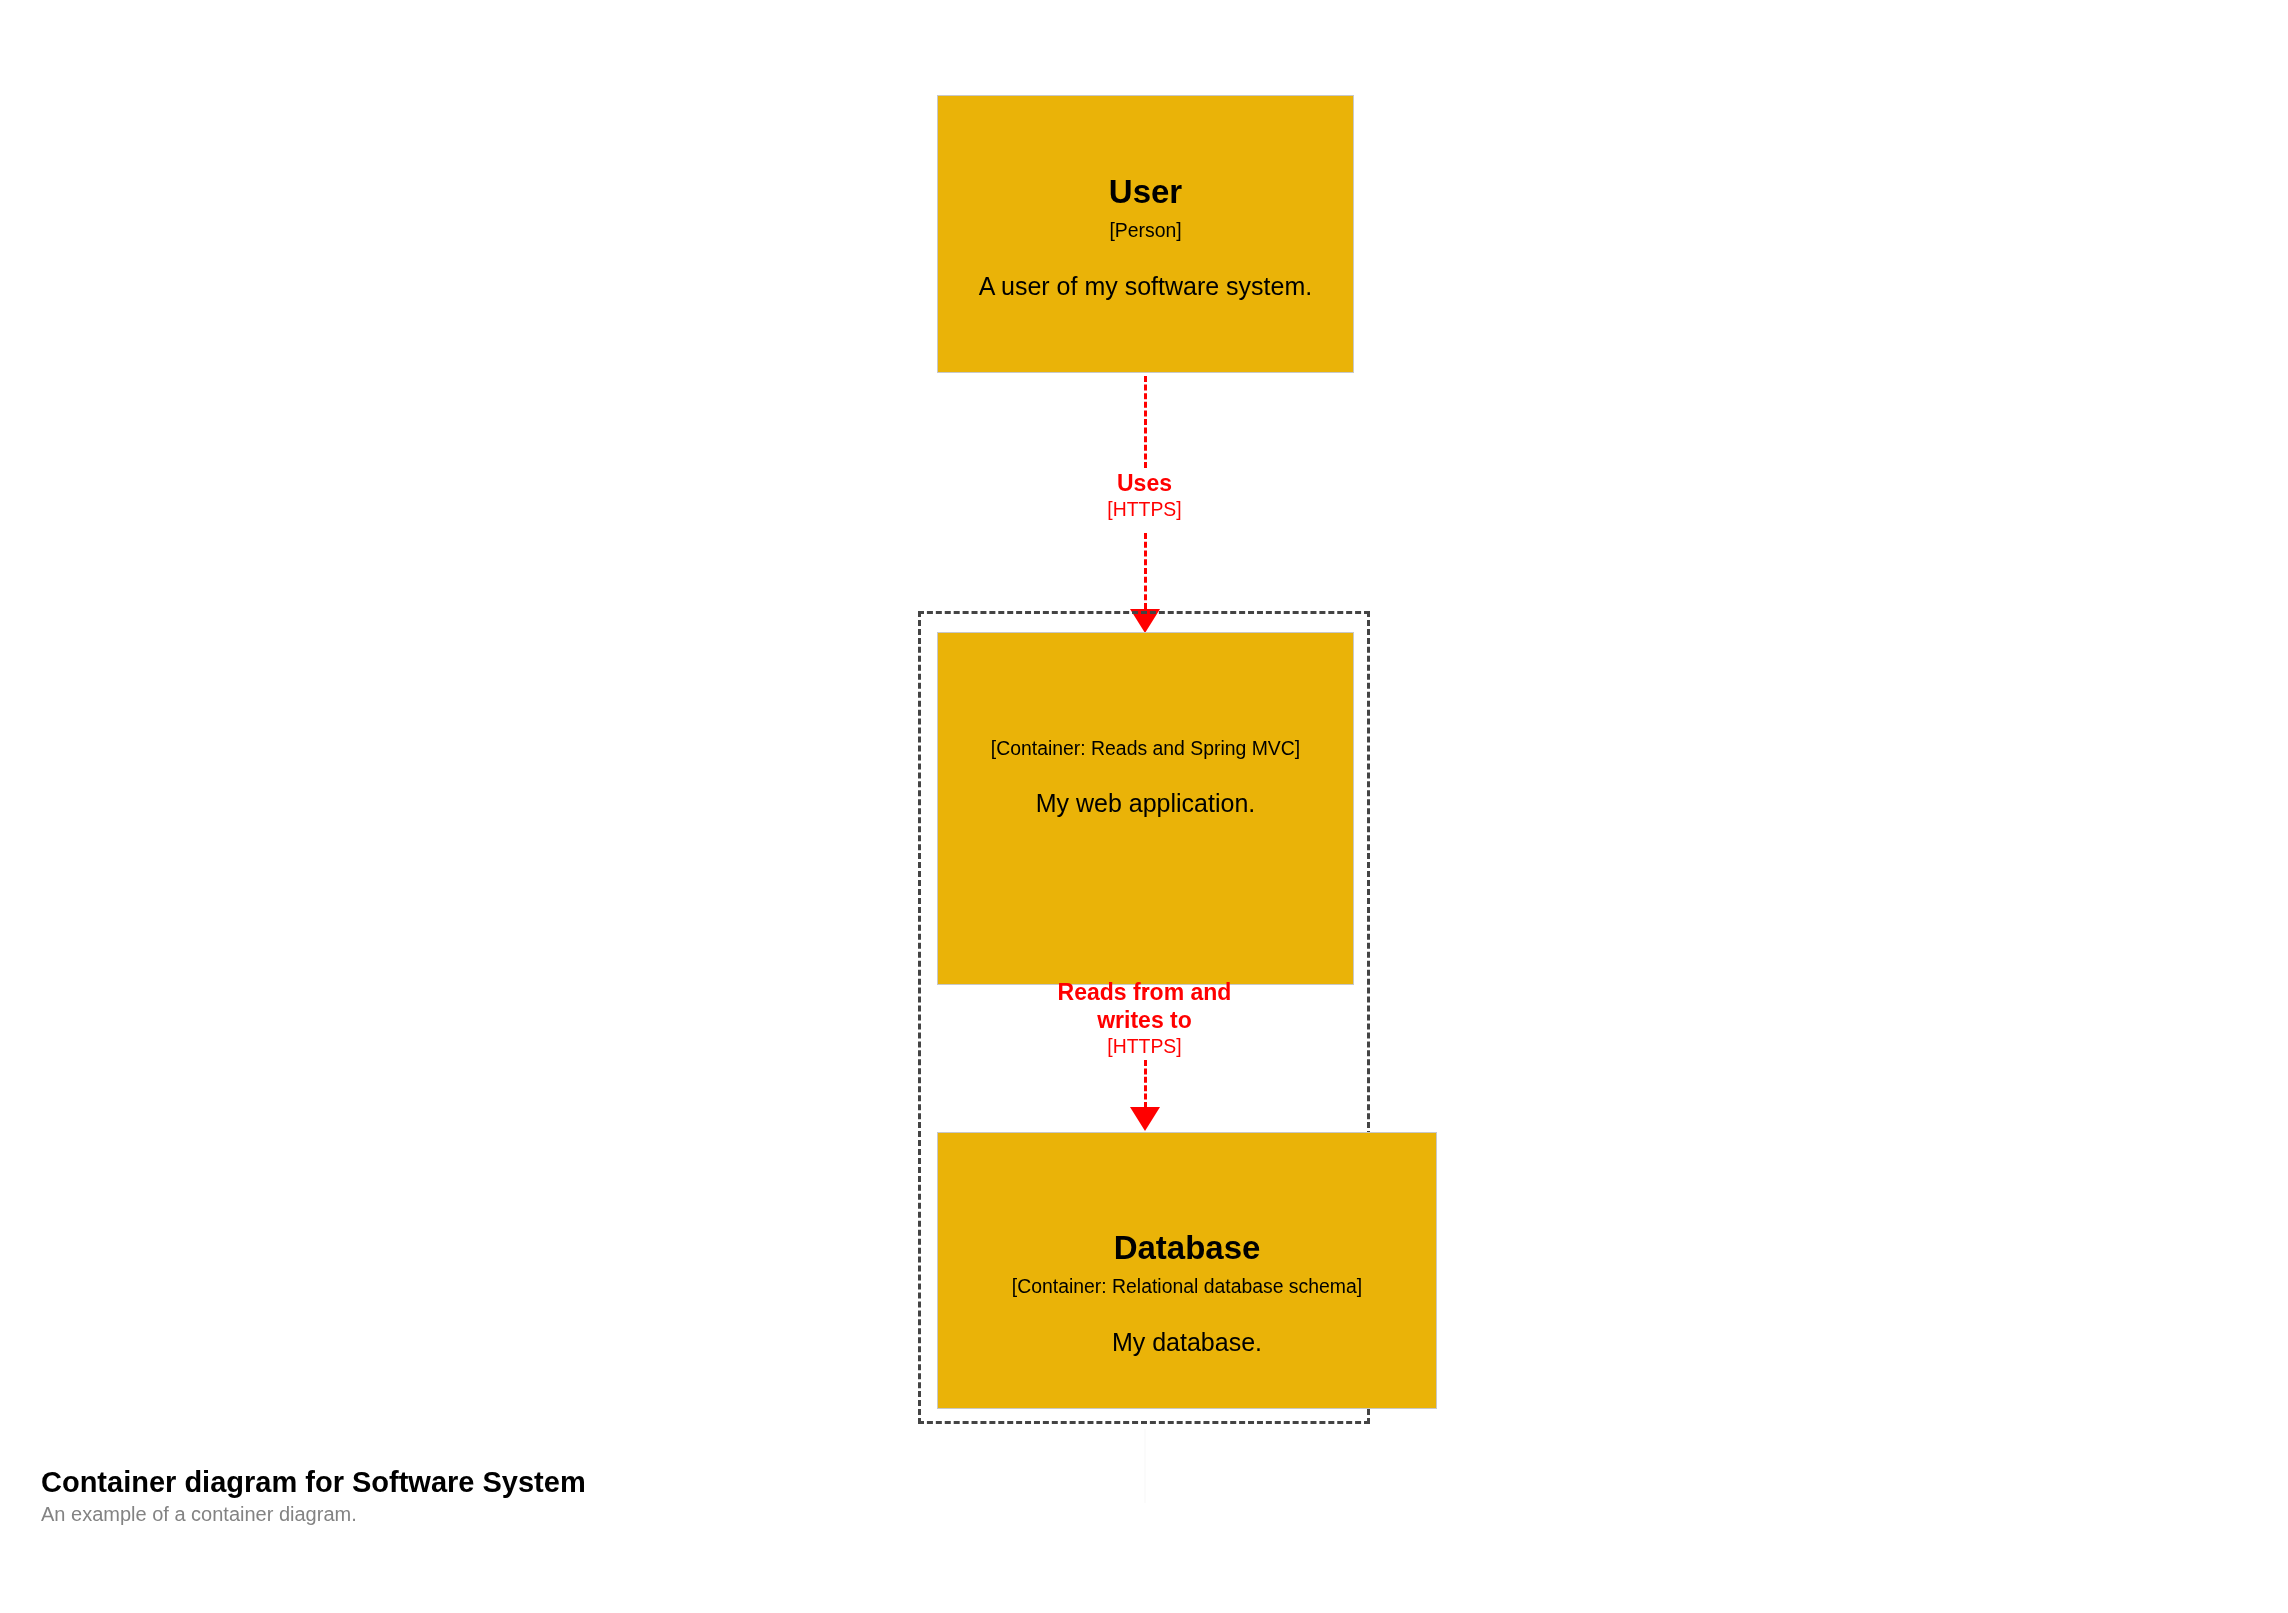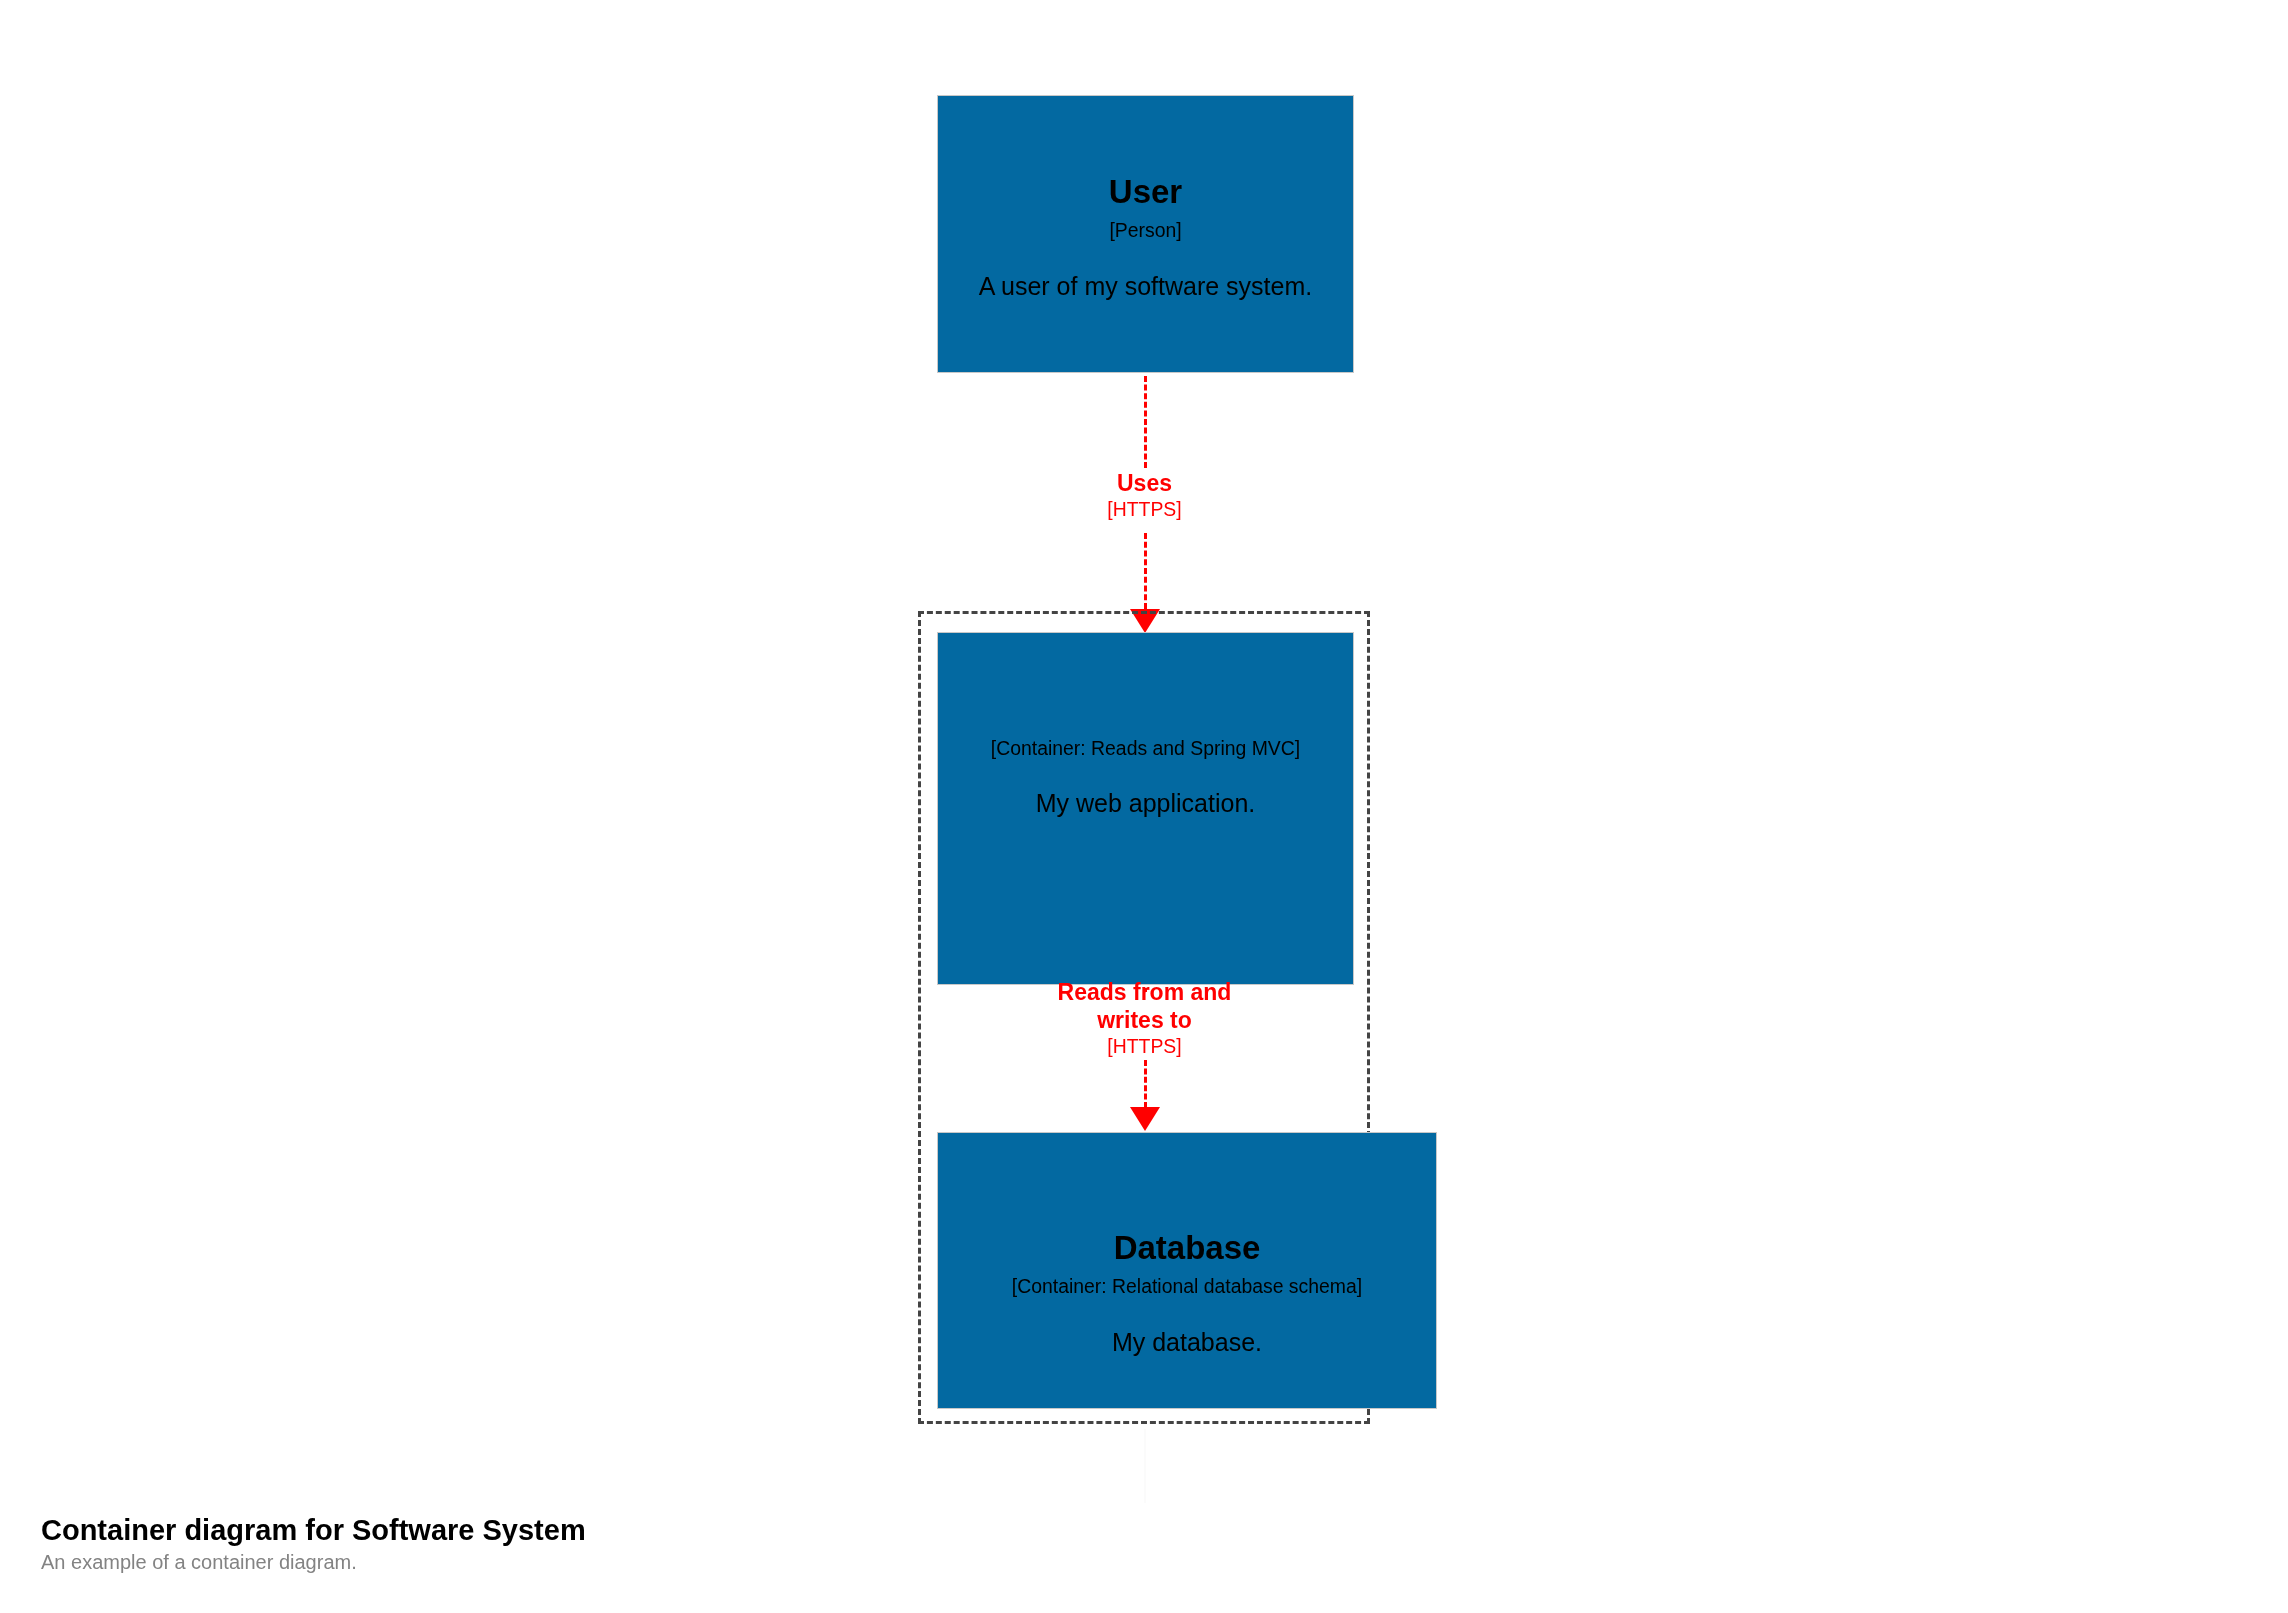--- a/index.html
+++ b/index.html
@@ -17,21 +17,21 @@
     width: 2289px;
     height: 1613px;
     background: #ffffff;
     overflow: hidden;
   }
 
   
   .node {
     position: absolute;
     box-sizing: border-box;
-    background: #0369a1;
+    background: #eab308;
     border: 0.9px solid #c8c8c8;
     display: flex;
     flex-direction: column;
     align-items: center;
     justify-content: flex-start;
     text-align: center;
     color: #000000;
   }
 
   .node .node-name {
@@ -126,21 +126,21 @@
     top: 1429px;
     width: 1.8px;
     height: 74px;
     background: #fbfbfb;
   }
 
   
   #footer {
     position: absolute;
     left: 41px;
-    top: 1512px;
+    top: 1464px;
     width: 1292px;
   }
   #footer .footer-title {
     font-size: 29px;
     font-weight: bold;
     color: #000000;
     line-height: 1.25;
     white-space: nowrap;
   }
   #footer .footer-sub {

